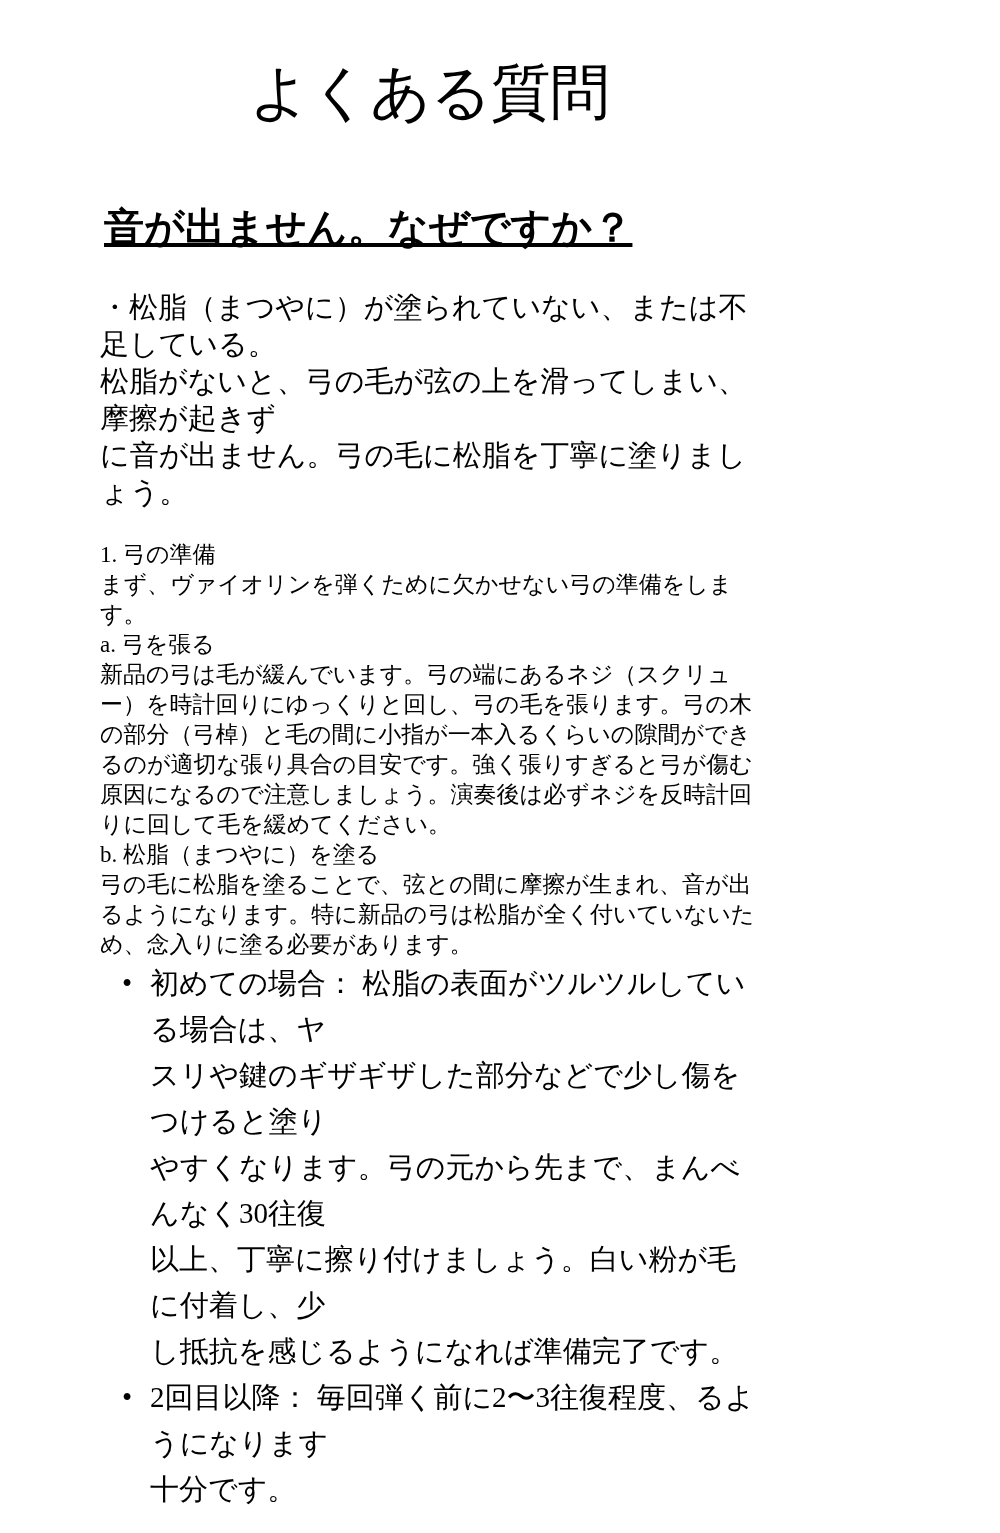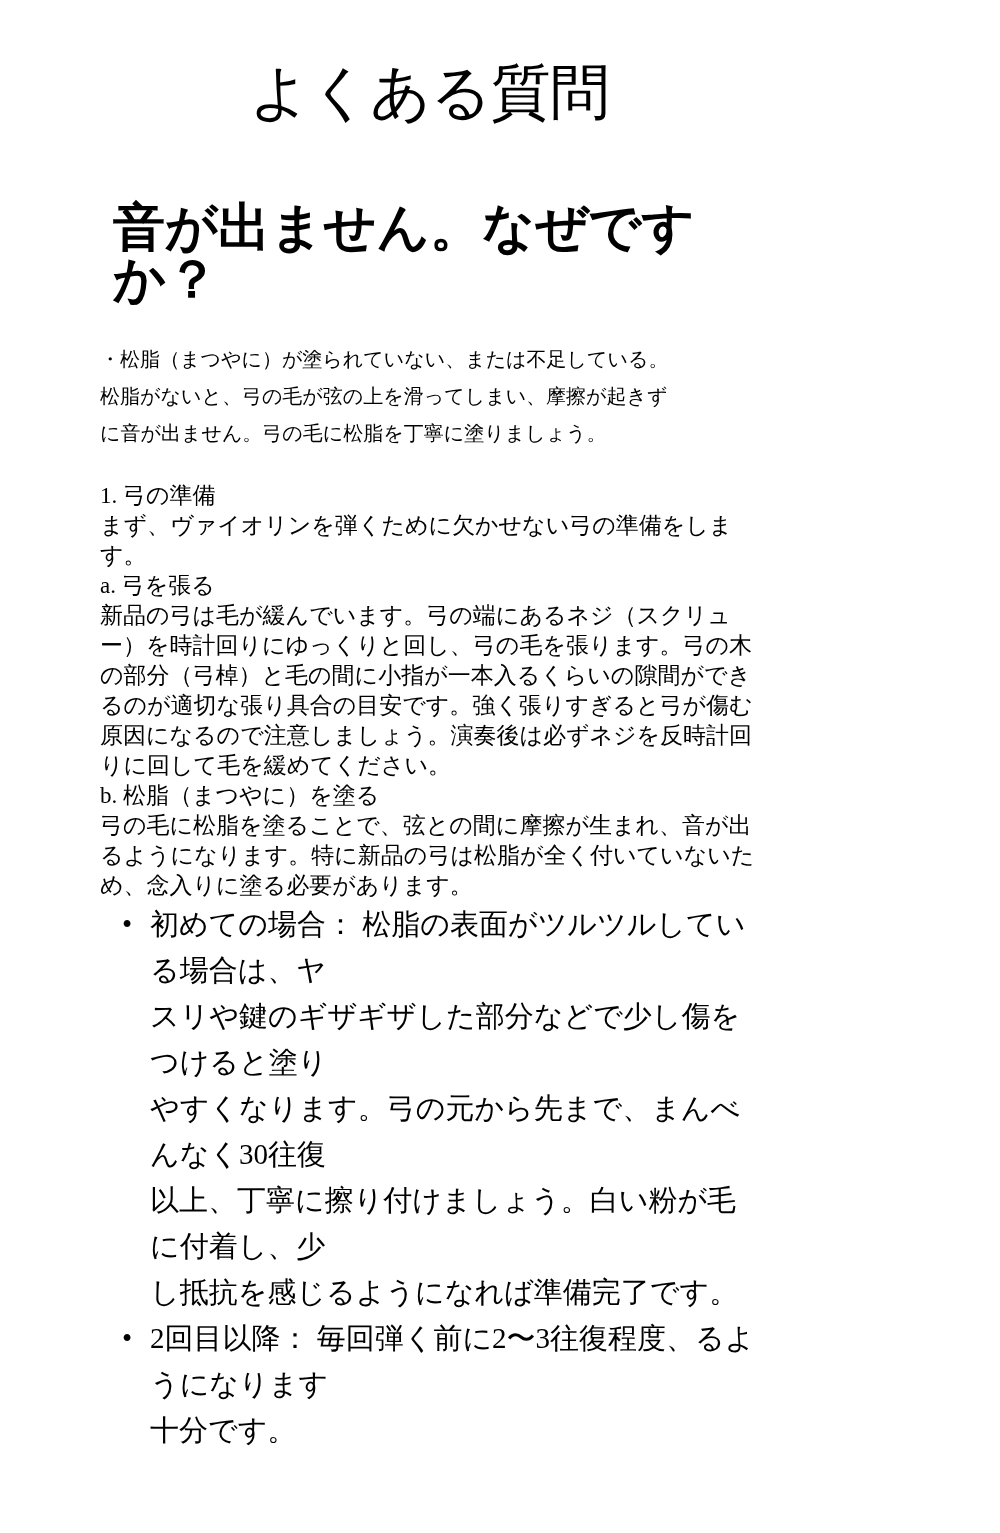--- a/index.html
+++ b/index.html
@@ -23,30 +23,31 @@
   }
   .page-title {
     margin: 57px 0 0 0;
     font-size: 60px;
     font-weight: 400;
     line-height: 72px;
     text-align: center;
     letter-spacing: -1px;
   }
   .question {
-    font-size: 52px;
+    font-size: 40px;
     font-weight: 700;
     line-height: 52px;
-    margin: 13px;
+    margin: 4px;
+    text-decoration: underline;
   }
   .question-1 { margin-top: 73px; }
   .question-2 { margin-top: 75px; }
   .answer {
     margin: 35px 0 0 0;
-    font-size: 20px;
+    font-size: 29px;
     line-height: 37px;
     white-space: pre-line;
   }
   .steps {
     margin: 29px 0 0 0;
     font-size: 23px;
     line-height: 30px;
     white-space: pre-line;
   }
   .tips-list {

